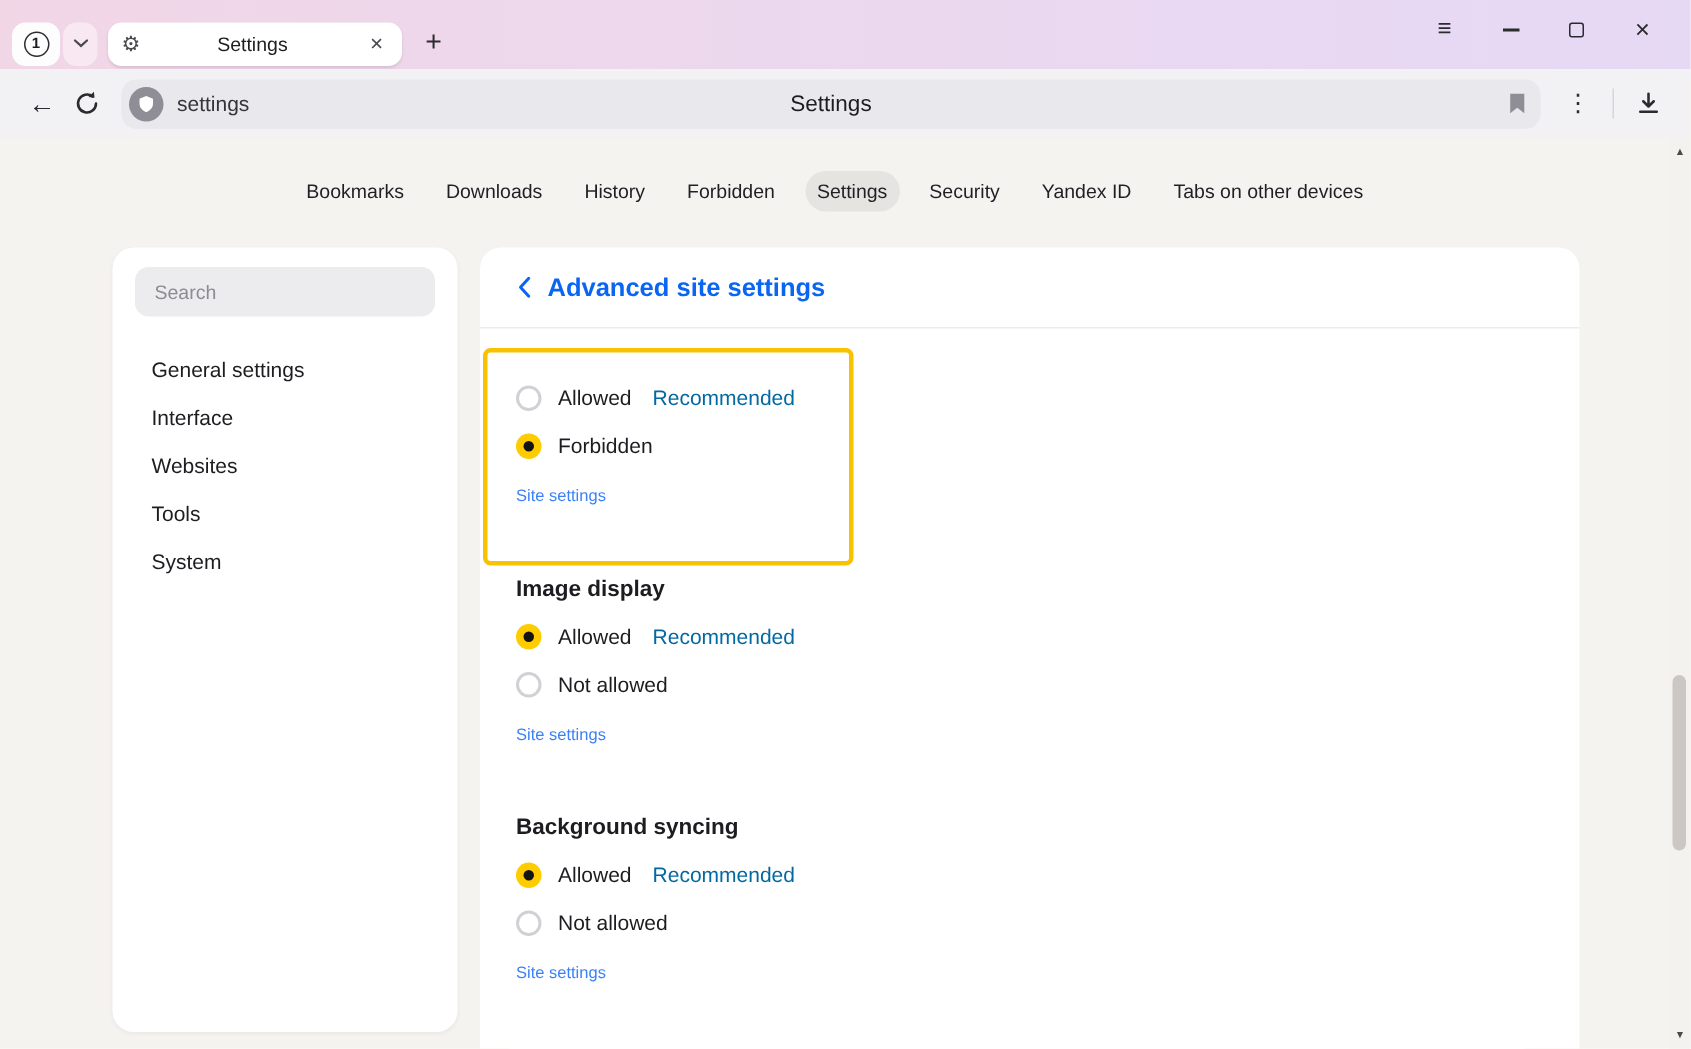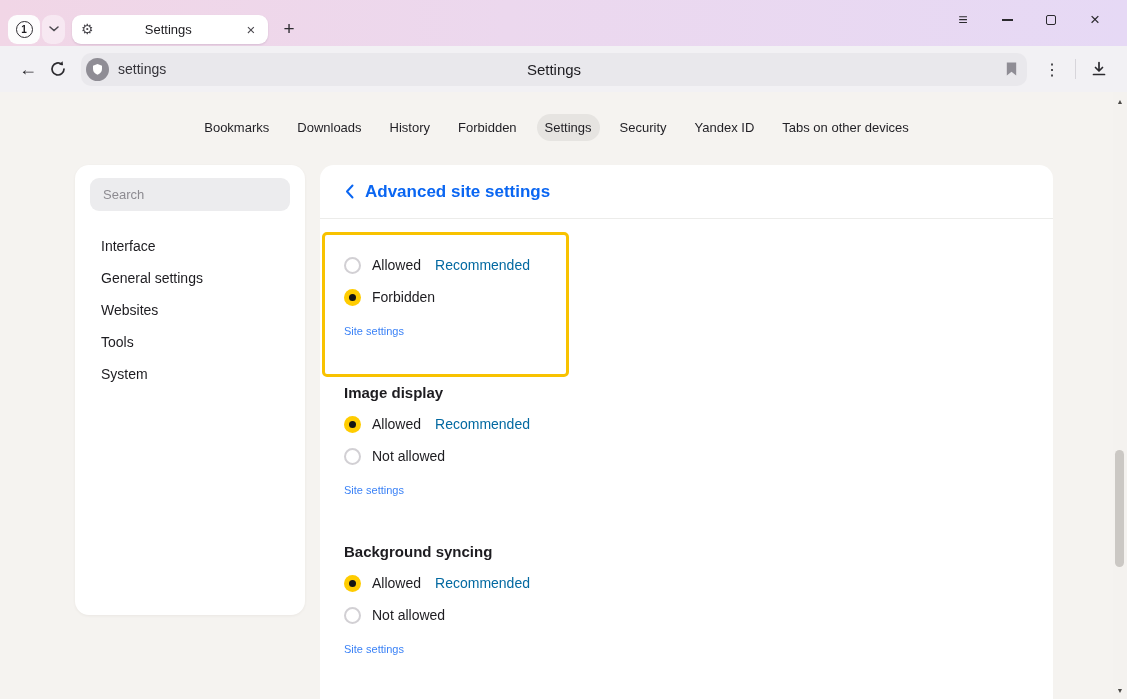--- a/index.html
+++ b/index.html
@@ -48,21 +48,21 @@
   .kebab { font-size:16px; color:#2b2a2e; }
   .toolbar-divider { width:1px; height:20px; background:#d7d5da; margin:0 8px; }
 
   
   .page { position:absolute; top:92px; left:0; width:1113px; height:607px; overflow:hidden; }
   .top-nav { position:absolute; top:22px; left:0; width:100%; display:flex; justify-content:center; gap:12px; }
   .nav-item { font-size:13px; color:#201f24; padding:6px 8px; border-radius:15px; white-space:nowrap; }
   .nav-item.active { background:#e6e4e1; }
 
   
-  .sidebar-card { position:absolute; left:75px; top:73px; width:230px; height:450px; background:#fff;
+  .sidebar-card { position:absolute; left:75px; top:73px; width:230px; height:523px; background:#fff;
                   border-radius:14px; box-shadow:0 1px 3px rgba(60,50,40,.06); }
   .search-input { display:block; margin:13px 15px 0; width:200px; height:33px; background:#ececee;
                   border:none; border-radius:9px; padding:0 13px; font-size:13px; color:#3a383e;
                   font-family:inherit; outline:none; }
   .search-input::placeholder { color:#8d8b91; }
   .sidebar-list { margin-top:19px; padding-left:26px; list-style:none; }
   .sidebar-item { font-size:14px; color:#1d1c20; height:32px; line-height:32px; cursor:pointer; }
 
   
   .main-card { position:absolute; left:320px; top:73px; width:733px; height:560px; background:#fff;
@@ -179,22 +179,22 @@
     <span class="nav-item">Forbidden</span>
     <span class="nav-item active">Settings</span>
     <span class="nav-item">Security</span>
     <span class="nav-item">Yandex ID</span>
     <span class="nav-item">Tabs on other devices</span>
   </div>
 
   <div class="sidebar-card">
     <input class="search-input" type="text" placeholder="Search" style="">
     <ul class="sidebar-list">
+      <li class="sidebar-item">General settings</li>
       <li class="sidebar-item">Interface</li>
-      <li class="sidebar-item">General settings</li>
       <li class="sidebar-item">Websites</li>
       <li class="sidebar-item">Tools</li>
       <li class="sidebar-item">System</li>
     </ul>
   </div>
 
   <div class="main-card">
     <div class="card-header">
       <svg width="9" height="15" viewBox="0 0 9 15">
           <path d="M7.5 1.5 L2 7.5 l5.5 6" fill="none" stroke="#0a66f2" stroke-width="2" stroke-linecap="round" stroke-linejoin="round"></path>

